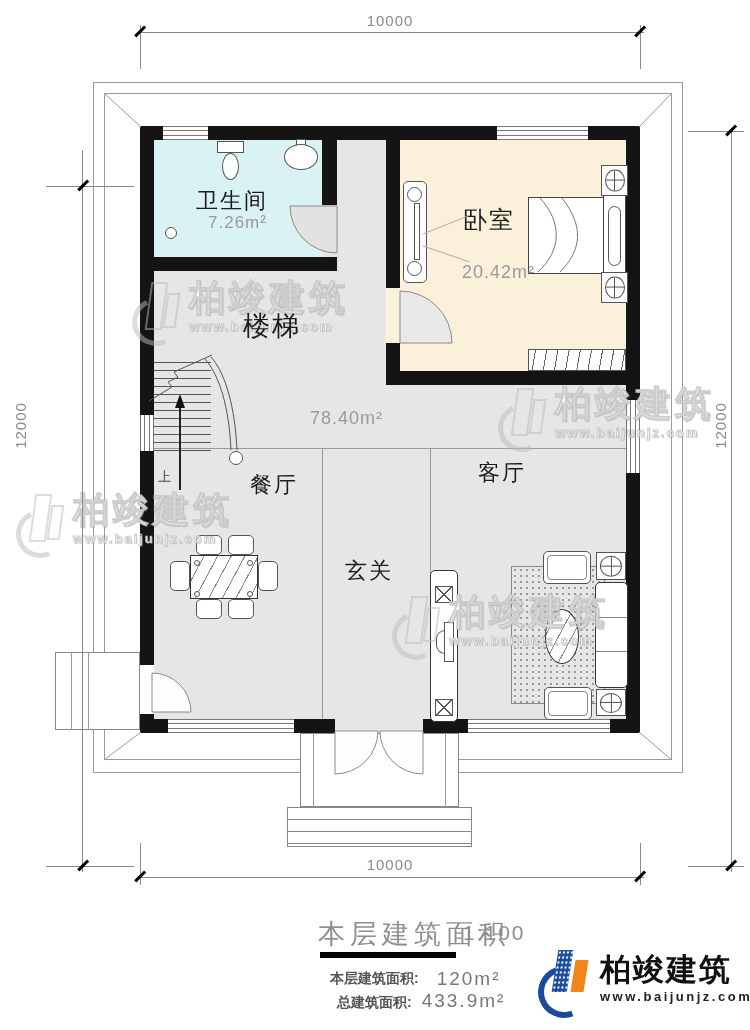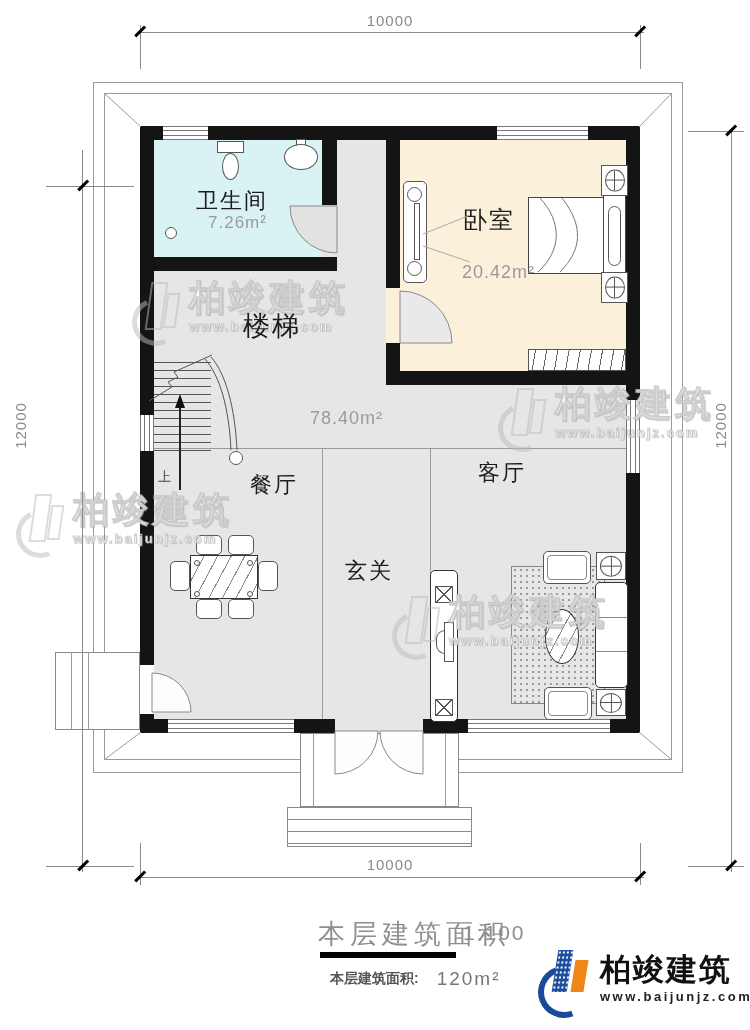--- a/index.html
+++ b/index.html
@@ -261,20 +261,24 @@
   <div class="tick" style="left:724px;top:864px"></div>
   <div class="dimtxt" style="left:688px;top:417px;width:64px;transform:rotate(-90deg)">12000</div>
 
   <div class="abs" style="left:318px;top:916px;font-size:27px;letter-spacing:5px;color:#8f8f8f">本层建筑面积</div>
   <div class="abs" style="left:320px;top:952px;width:136px;height:6px;background:#000"></div>
   <div class="abs" style="left:463px;top:921px;font-size:21px;letter-spacing:2px;color:#8f8f8f">1:100</div>
   <div class="abs" style="left:330px;top:968px;display:flex;align-items:center;gap:18px">
     <span style="font-size:14px;font-weight:bold;color:#555">本层建筑面积:</span>
     <span style="font-size:19px;color:#777;letter-spacing:2px">120m²</span>
   </div>
+  <div class="abs" style="left:337px;top:990px;display:flex;align-items:baseline;gap:10px">
+    <span style="font-size:14px;font-weight:bold;color:#555">总建筑面积:</span>
+    <span style="font-size:19px;color:#777;letter-spacing:2px">433.9m²</span>
+  </div>
 
   <div class="brand" style="left:538px;top:946px">
     <div class="brand-mark">
       <div class="brand-arc"></div>
         <div class="brand-t1"></div>
         <div class="brand-t2"></div>
     </div>
     <div>
       <div class="brand-name">柏竣建筑</div>
       <div class="brand-url">www.baijunjz.com</div>

